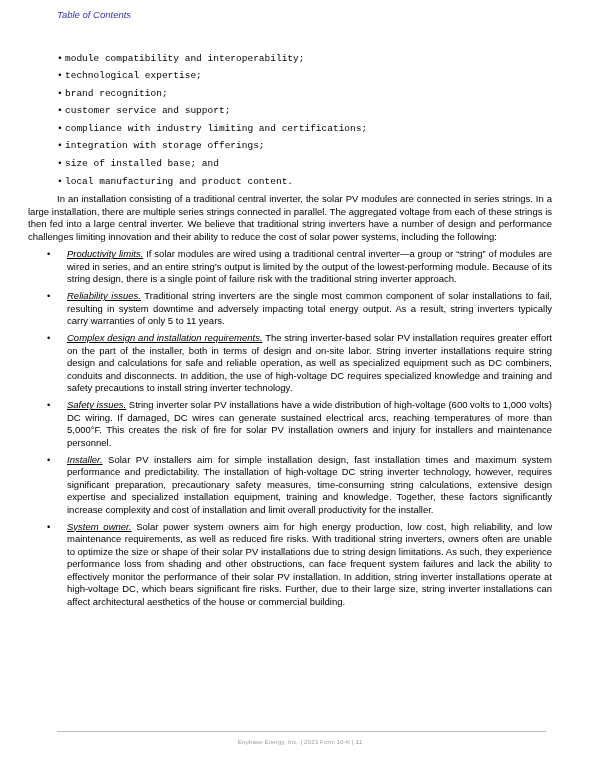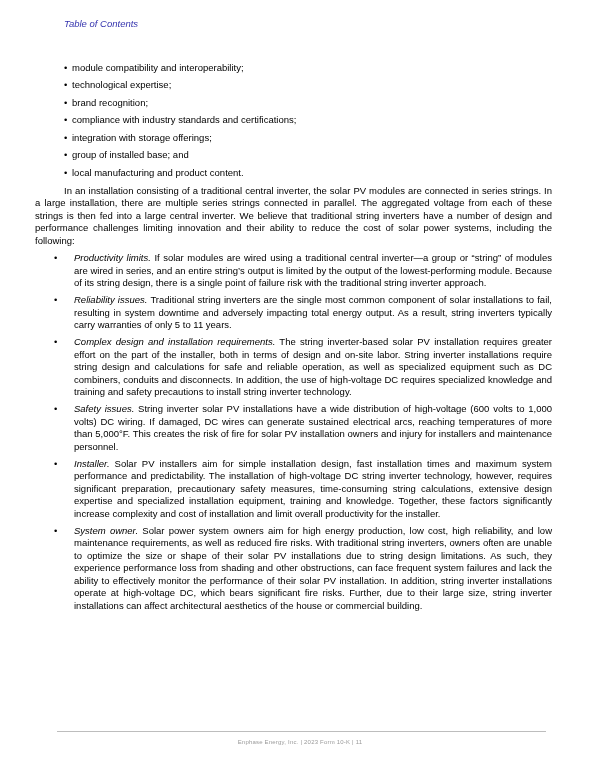--- a/index.html
+++ b/index.html
@@ -9,33 +9,33 @@
     font-family: "Liberation Sans", "DejaVu Sans", sans-serif;
     color: #000000;
     position: relative;
     overflow: hidden;
   }
   .page {
     position: absolute; inset: 0;
     font-size: 9.5px; line-height: 12.5px;
   }
   .content {
-    position: absolute; left: 35px; right: 48px; top: 9px; margin-top: 9px;
+    position: absolute; left: 28px; right: 48px; top: 9px;
   }
   .toc-link {
     display: inline-block;
     margin-left: 29px;
     font-style: italic;
     color: #3534ae;
     text-decoration: none;
     cursor: pointer;
     font-size: 9.5px;
   }
   ul { list-style: none; }
-  .list-simple { margin-top: 31px; }
+  .list-simple { margin-top: 31px; font-family: Liberation Mono, monospace; }
   .list-simple li {
     position: relative;
     padding-left: 37px;
     margin-bottom: 5.1px;
   }
   .list-simple li::before {
     content: "\2022";
     position: absolute; left: 29px; top: 0;
   }
   .para {
@@ -47,21 +47,21 @@
   .list-hang li {
     position: relative;
     padding-left: 39px;
     text-align: justify;
     margin-bottom: 4.5px;
   }
   .list-hang li::before {
     content: "\2022";
     position: absolute; left: 19px; top: 0;
   }
-  .lead { font-style: italic; }
+  .lead { font-style: italic; text-decoration: underline; }
   .footer-rule {
     position: absolute;
     left: 57px; top: 731px;
     width: 489px; height: 1px;
     background: #bdbdbd;
   }
   .footer-text {
     position: absolute;
     top: 738px; left: 0; width: 100%;
     text-align: center;
@@ -76,23 +76,24 @@
 
 <div class="page">
   <div class="content">
 
     <a class="toc-link" href="#">Table of Contents</a>
 
     <ul class="list-simple">
       <li><span>module compatibility and interoperability;</span></li>
       <li><span>technological expertise;</span></li>
       <li><span>brand recognition;</span></li>
-      <li><span>compliance with industry standards and certifications;</span></li>
+      <li><span>customer service and support;</span></li>
+      <li><span>compliance with industry limiting and certifications;</span></li>
       <li><span>integration with storage offerings;</span></li>
-      <li><span>group of installed base; and</span></li>
+      <li><span>size of installed base; and</span></li>
       <li><span>local manufacturing and product content.</span></li>
     </ul>
 
     <p class="para">In an installation consisting of a traditional central inverter, the solar PV modules are connected in series strings. In a large installation, there are multiple series strings connected in parallel. The aggregated voltage from each of these strings is then fed into a large central inverter. We believe that traditional string inverters have a number of design and performance challenges limiting innovation and their ability to reduce the cost of solar power systems, including the following:</p>
 
     <ul class="list-hang">
       <li>
         <span class="lead">Productivity limits.</span><span> If solar modules are wired using a traditional central inverter—a group or “string” of modules are wired in series, and an entire string’s output is limited by the output of the lowest-performing module. Because of its string design, there is a single point of failure risk with the traditional string inverter approach.</span>
       </li>
       <li>

